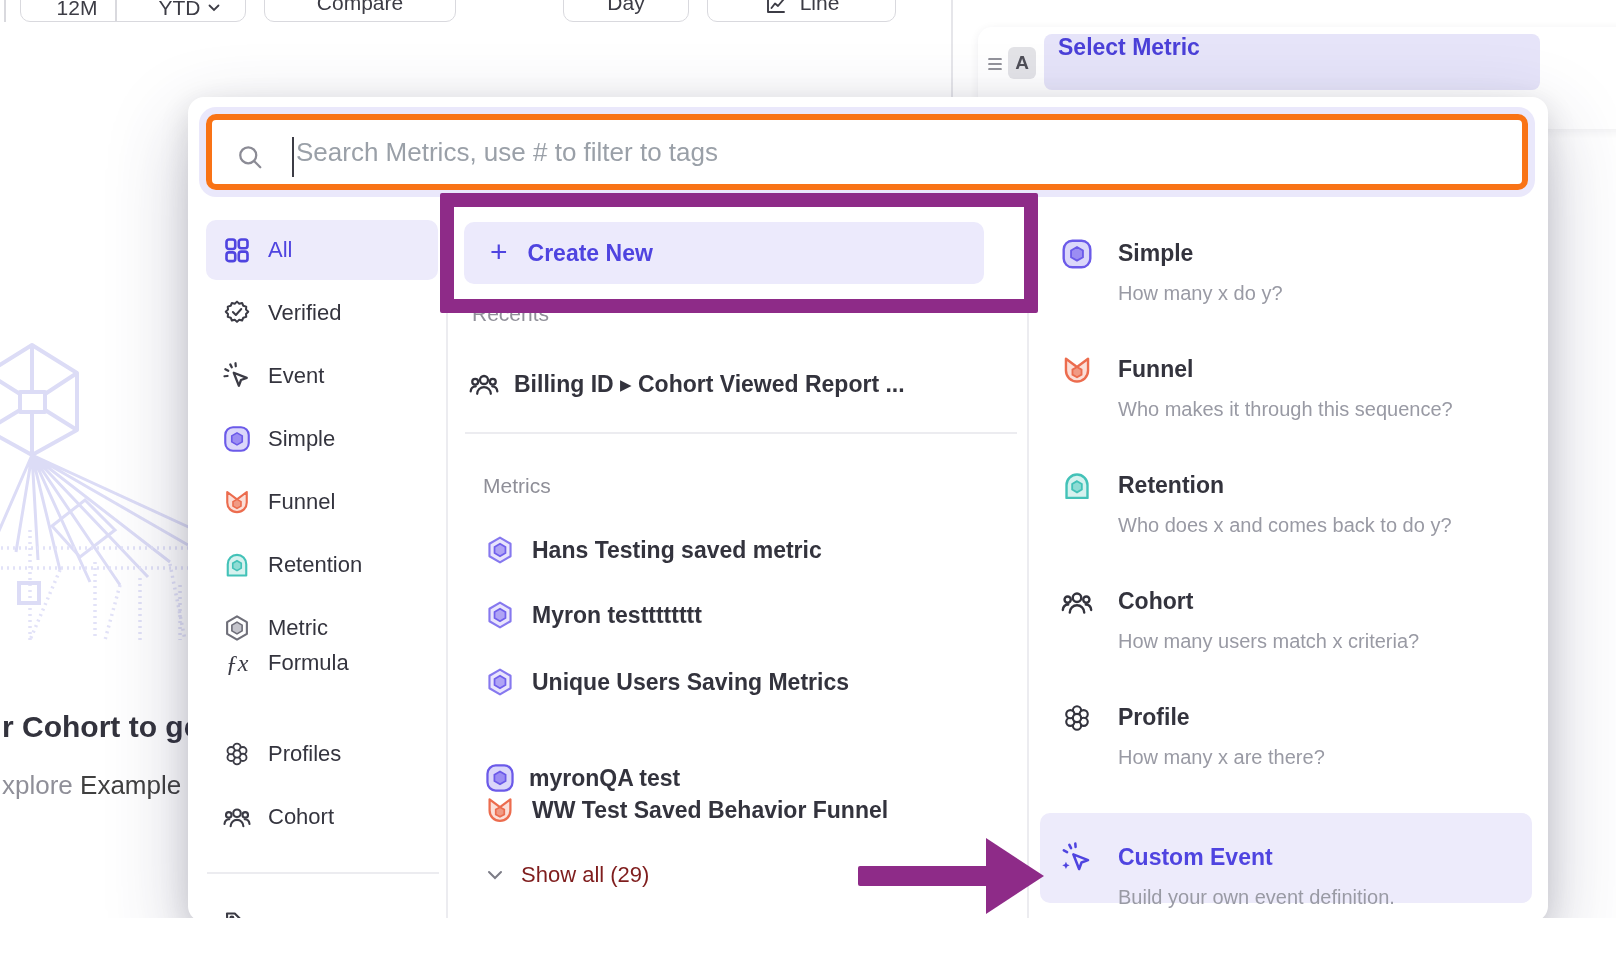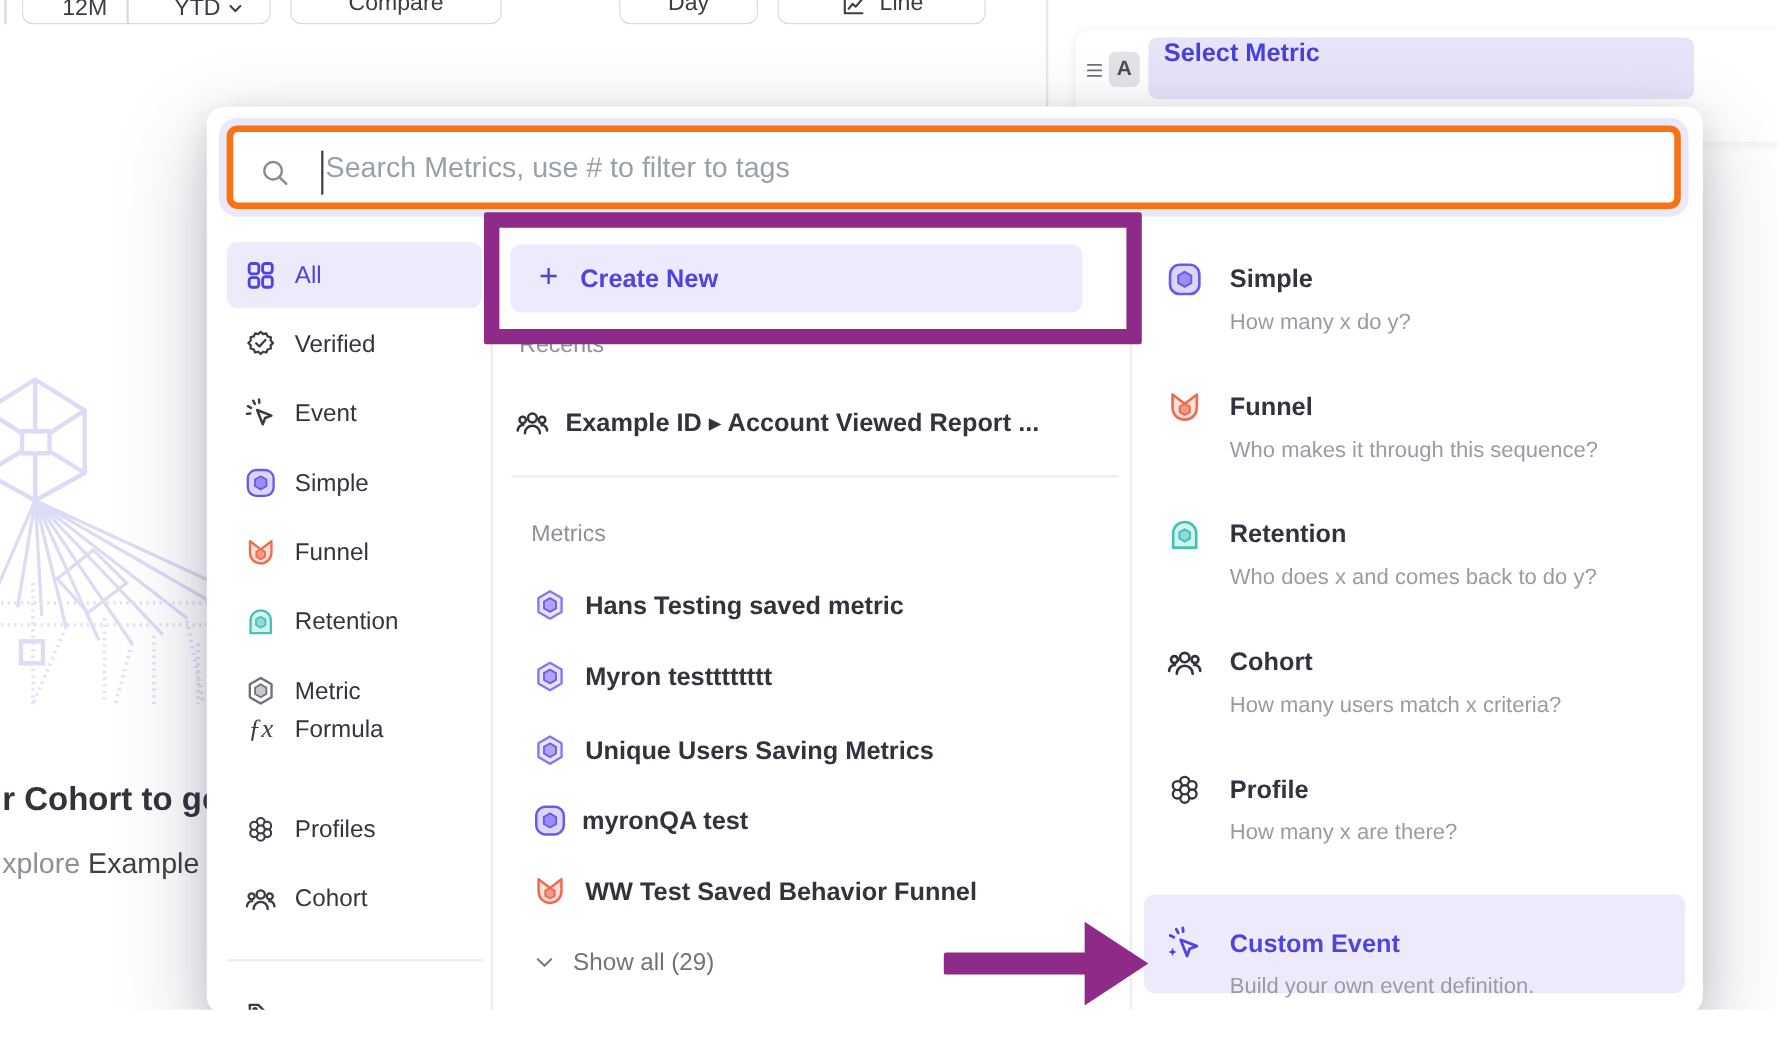--- a/index.html
+++ b/index.html
@@ -60,21 +60,21 @@
   #create-plus { font-size:30px; font-weight:400; line-height:1; margin-top:-3px; }
   .section-label { position:absolute; color:#8f8f98; font-size:21px; font-weight:500; }
   #recents-label { left:284px; top:205px; }
   #metrics-label { left:295px; top:377px; }
   #recent-row { position:absolute; left:280px; top:270px; height:34px; display:flex; align-items:center; gap:14px;
                 color:#33333d; font-size:23px; font-weight:600; }
   #mid-divider { position:absolute; left:277px; top:335px; width:552px; height:1.5px; background:#ececf0; }
   .metric-row { position:absolute; left:296px; height:34px; display:flex; align-items:center; gap:16px;
                 color:#33333d; font-size:23px; font-weight:600; }
   #show-all { position:absolute; left:299px; top:765px; display:flex; align-items:center; gap:18px;
-              color:#737373; font-size:22px; font-weight:500;text-align:center; }
+              color:#7f1d1d; font-size:22px; font-weight:500;text-align:center; }
 
   
   .type-row { position:absolute; left:852px; width:492px; }
   .type-icon { position:absolute; left:20px; top:0; }
   .type-title { position:absolute; left:78px; top:3px; font-size:23px; font-weight:700; color:#33333d; }
   .type-desc  { position:absolute; left:78px; top:45px; font-size:20px; color:#999aa4; font-weight:400; white-space:nowrap; }
   #custom-pill { position:absolute; left:852px; top:716px; width:492px; height:90px; background:#edebfb; border-radius:10px; }
   .purple-text { color:#4f44e0 !important; }
 
   
@@ -289,21 +289,21 @@
       <svg width="32" height="32" viewBox="0 0 24 24">
         <g fill="none" stroke="#33333d" stroke-width="1.7" stroke-linecap="round">
           <circle cx="12" cy="9" r="3"></circle>
             <path d="M6.9 19.4 C6.9 16.4 9.2 14.3 12 14.3 C14.8 14.3 17.1 16.4 17.1 19.4"></path>
           <circle cx="5.4" cy="10.3" r="2.2"></circle>
             <path d="M2 17.6 C2.2 15.3 3.7 13.9 5.8 13.8"></path>
           <circle cx="18.6" cy="10.3" r="2.2"></circle>
             <path d="M22 17.6 C21.8 15.3 20.3 13.9 18.2 13.8"></path>
         </g>
       </svg>
-      <span>Example ID ▸ Account Viewed Report ...</span>
+      <span>Billing ID ▸ Cohort Viewed Report ...</span>
     </div>
 
     <div id="mid-divider"></div>
     <div class="section-label" id="metrics-label">Metrics</div>
 
     <div class="metric-row" style="top:436px;">
       <svg width="32" height="32" viewBox="0 0 24 24">
         <path d="M12 2.7 L19.9 7.3 V16.7 L12 21.3 L4.1 16.7 V7.3 Z" fill="#e9e5fc" stroke="#8678ef" stroke-width="1.6" stroke-linejoin="round"></path>
         <path d="M12 7.3 L16.1 9.7 V14.3 L12 16.7 L7.9 14.3 V9.7 Z" fill="#afa3f5" stroke="#7160ec" stroke-width="1.3"></path>
       </svg>
@@ -316,21 +316,21 @@
       </svg>
       <span>Myron testttttttt</span>
     </div>
     <div class="metric-row" style="top:568px;">
       <svg width="32" height="32" viewBox="0 0 24 24">
         <path d="M12 2.7 L19.9 7.3 V16.7 L12 21.3 L4.1 16.7 V7.3 Z" fill="#e9e5fc" stroke="#8678ef" stroke-width="1.6" stroke-linejoin="round"></path>
         <path d="M12 7.3 L16.1 9.7 V14.3 L12 16.7 L7.9 14.3 V9.7 Z" fill="#afa3f5" stroke="#7160ec" stroke-width="1.3"></path>
       </svg>
       <span>Unique Users Saving Metrics</span>
     </div>
-    <div class="metric-row" style="top:632px;gap:13px;">
+    <div class="metric-row" style="top:664px;gap:13px;">
       <svg width="32" height="32" viewBox="0 0 24 24">
         <rect x="2.6" y="2.6" width="18.8" height="18.8" rx="6.2" fill="#dbd7fa" stroke="#6b5ae9" stroke-width="1.7"></rect>
         <path d="M12 7.1 L16.2 9.5 V14.3 L12 16.7 L7.8 14.3 V9.5 Z" fill="#9b8df3" stroke="#6b5ae9" stroke-width="1.3"></path>
       </svg>
       <span>myronQA test</span>
     </div>
     <div class="metric-row" style="top:696px;">
       <svg width="32" height="32" viewBox="0 0 24 24">
         <path d="M4.2 4 L12 9.9 L19.8 4 V12.4 C19.8 16.8 16.4 20.1 12 20.1 C7.6 20.1 4.2 16.8 4.2 12.4 Z" fill="#fbdfd8" stroke="#ec6c4e" stroke-width="1.7" stroke-linejoin="round"></path>
         <path d="M12 9.9 L15.2 11.7 V15.3 L12 17.1 L8.8 15.3 V11.7 Z" fill="#f09a84" stroke="#ec6c4e" stroke-width="1.3"></path>

